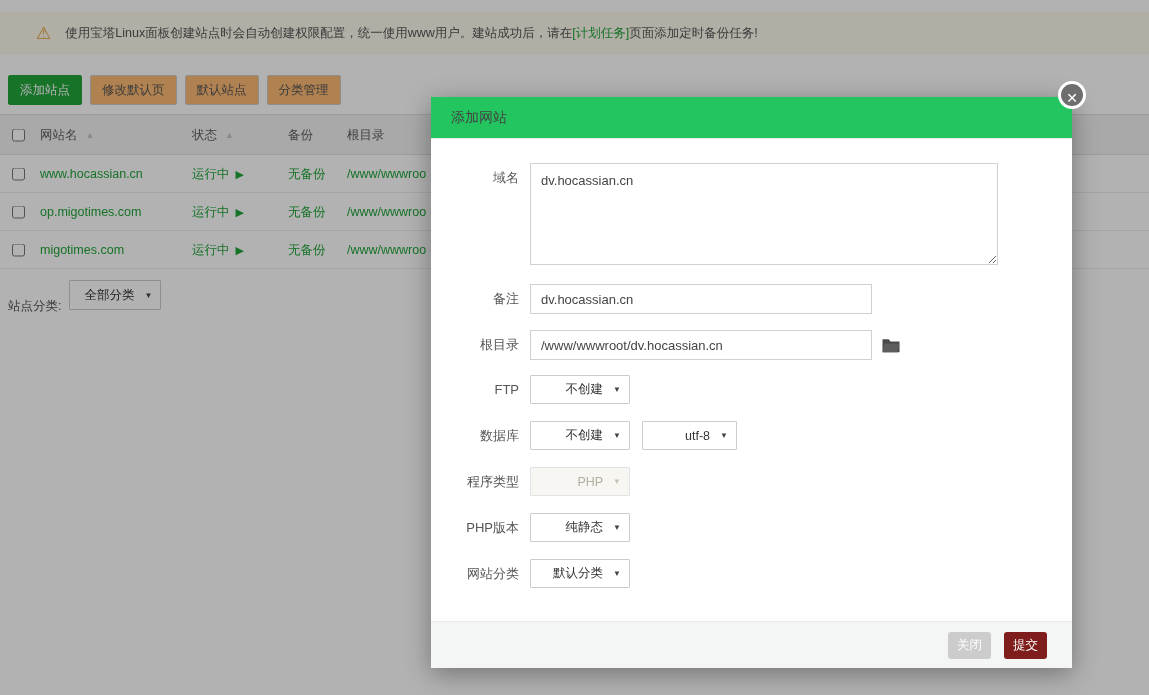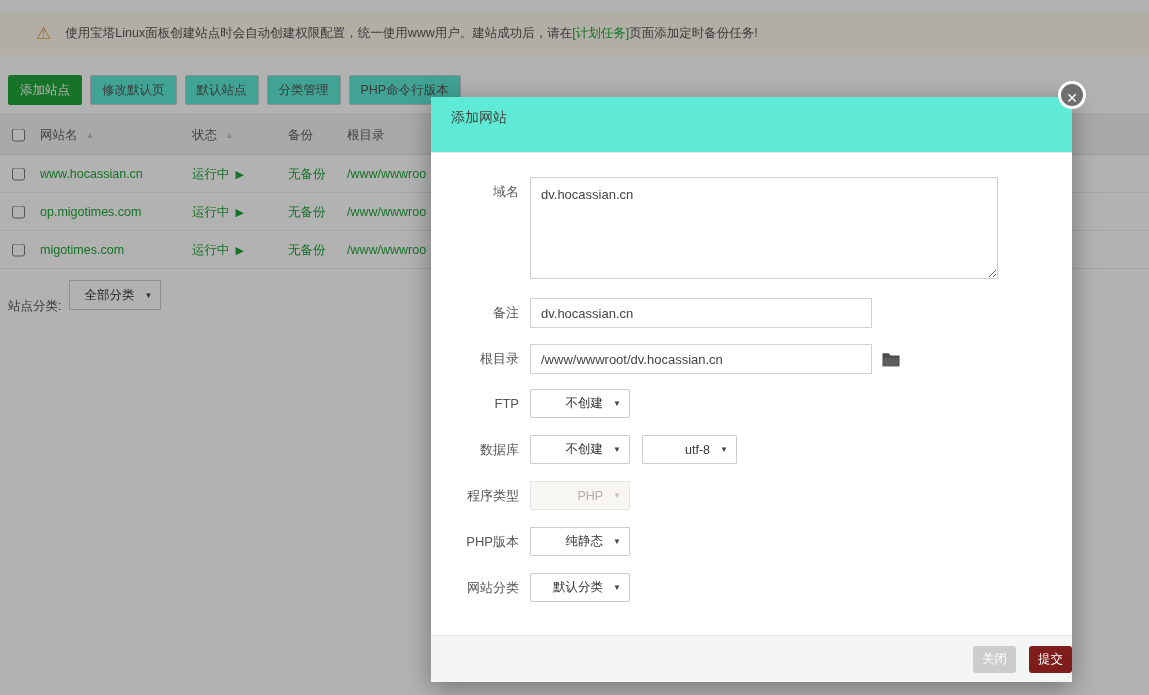--- a/index.html
+++ b/index.html
@@ -14,21 +14,21 @@
     position:absolute; top:12px; left:0; right:0; height:43px;
     background:#fdf9ec; display:flex; align-items:center; padding-left:36px;
   }
   .notice .warn-ico { color:#e6a23c; font-size:17px; margin-right:14px; line-height:1; }
   .notice .txt { color:#555; }
   .notice a { color:#20a53a; text-decoration:none; cursor:pointer; }
 
   .toolbar { position:absolute; top:75px; left:8px; display:flex; }
   .btn {
     height:30px; line-height:28px; padding:0 11px; margin-right:8px;
-    background:#5eead4; border:1px solid #ccc; border-radius:2px;
+    background:#fdba74; border:1px solid #ccc; border-radius:2px;
     color:#555; font-size:12.5px; cursor:pointer; white-space:nowrap;
   }
   .btn.primary { background:#20a53a; border-color:#20a53a; color:#fff; }
 
   .table { position:absolute; top:114px; left:0; right:0; }
   .thead {
     position:relative; height:41px; background:#f3f3f3;
     border-top:1px solid #e0e0e0; border-bottom:1px solid #e0e0e0;
   }
   .trow { position:relative; height:38px; border-bottom:1px solid #ececec; background:#fff; }
@@ -58,22 +58,22 @@
   .modal {
     position:absolute; left:431px; top:97px; width:641px;
     background:#fff; box-shadow:0 6px 24px rgba(0,0,0,0.35); font-size:13px;
   }
   .modal-close {
     position:absolute; top:-16px; right:-14px; width:28px; height:28px;
     background:#6e6e6e; border:3px solid #fff; border-radius:50%;
     color:#fff; font-size:14px; line-height:28px; text-align:center; cursor:pointer;
   }
   .modal-header {
-    height:56px; line-height:41px; padding-left:20px;
-    background:#5eead4; border-bottom:1px solid #e8e8e8;
+    height:42px; line-height:41px; padding-left:20px;
+    background:#22c55e; border-bottom:1px solid #e8e8e8;
     font-size:14px; color:#444;
   }
   .modal-body { padding:24px 0 32px 0; }
   .frow { display:flex; align-items:flex-start; margin-bottom:16px; }
   .frow.sel-row { margin-bottom:16px; }
   .frow label {
     width:88px; text-align:right; margin-right:11px; flex:none;
     color:#555; line-height:30px; font-size:13px;
   }
   .ta {
@@ -87,21 +87,21 @@
     font-family:"Liberation Sans","DejaVu Sans",sans-serif;
   }
   .msel { width:100px; height:29px; }
   .msel2 { width:95px; height:29px; margin-left:12px; }
   .msel.disabled { background:#f7f6f2; border-color:#e3e3e3; color:#b5aea2; cursor:default; }
   .msel.disabled .arr { color:#c9c3b7; }
   .folder-btn { margin-left:10px; margin-top:8px; cursor:pointer; background:none; border:none; line-height:0; }
   .modal-footer {
     height:47px; background:#f4f6f6; border-top:1px solid #e7eaea;
     display:flex; align-items:center; justify-content:flex-end;
-    gap:13px;
+    padding-right:25px; gap:13px;
   }
   .fbtn {
     height:27px; line-height:27px; padding:0 9px; border:none; border-radius:3px;
     color:#fff; font-size:12.5px; cursor:pointer;
   }
   .fbtn.gray { background:#ccc; }
   .fbtn.green { background:#7f1d1d; }
 </style>
 </head>
 <body>
@@ -109,21 +109,20 @@
 <div class="notice">
   <span class="warn-ico">⚠</span>
   <span class="txt"><span>使用宝塔Linux面板创建站点时会自动创建权限配置，统一使用www用户。建站成功后，请在</span><a>[计划任务]</a><span>页面添加定时备份任务!</span></span>
 </div>
 
 <div class="toolbar">
   <button class="btn primary">添加站点</button>
   <button class="btn">修改默认页</button>
   <button class="btn">默认站点</button>
   <button class="btn">分类管理</button>
-  <button class="btn">PHP命令行版本</button>
 </div>
 
 <div class="table">
   <div class="thead">
     <input type="checkbox" class="cell c-cb" style="">
     <span class="cell c-name"><span>网站名</span><span class="sort-ico">▲</span></span>
     <span class="cell c-status"><span>状态</span><span class="sort-ico">▲</span></span>
     <span class="cell c-backup">备份</span>
     <span class="cell c-path">根目录</span>
   </div>

